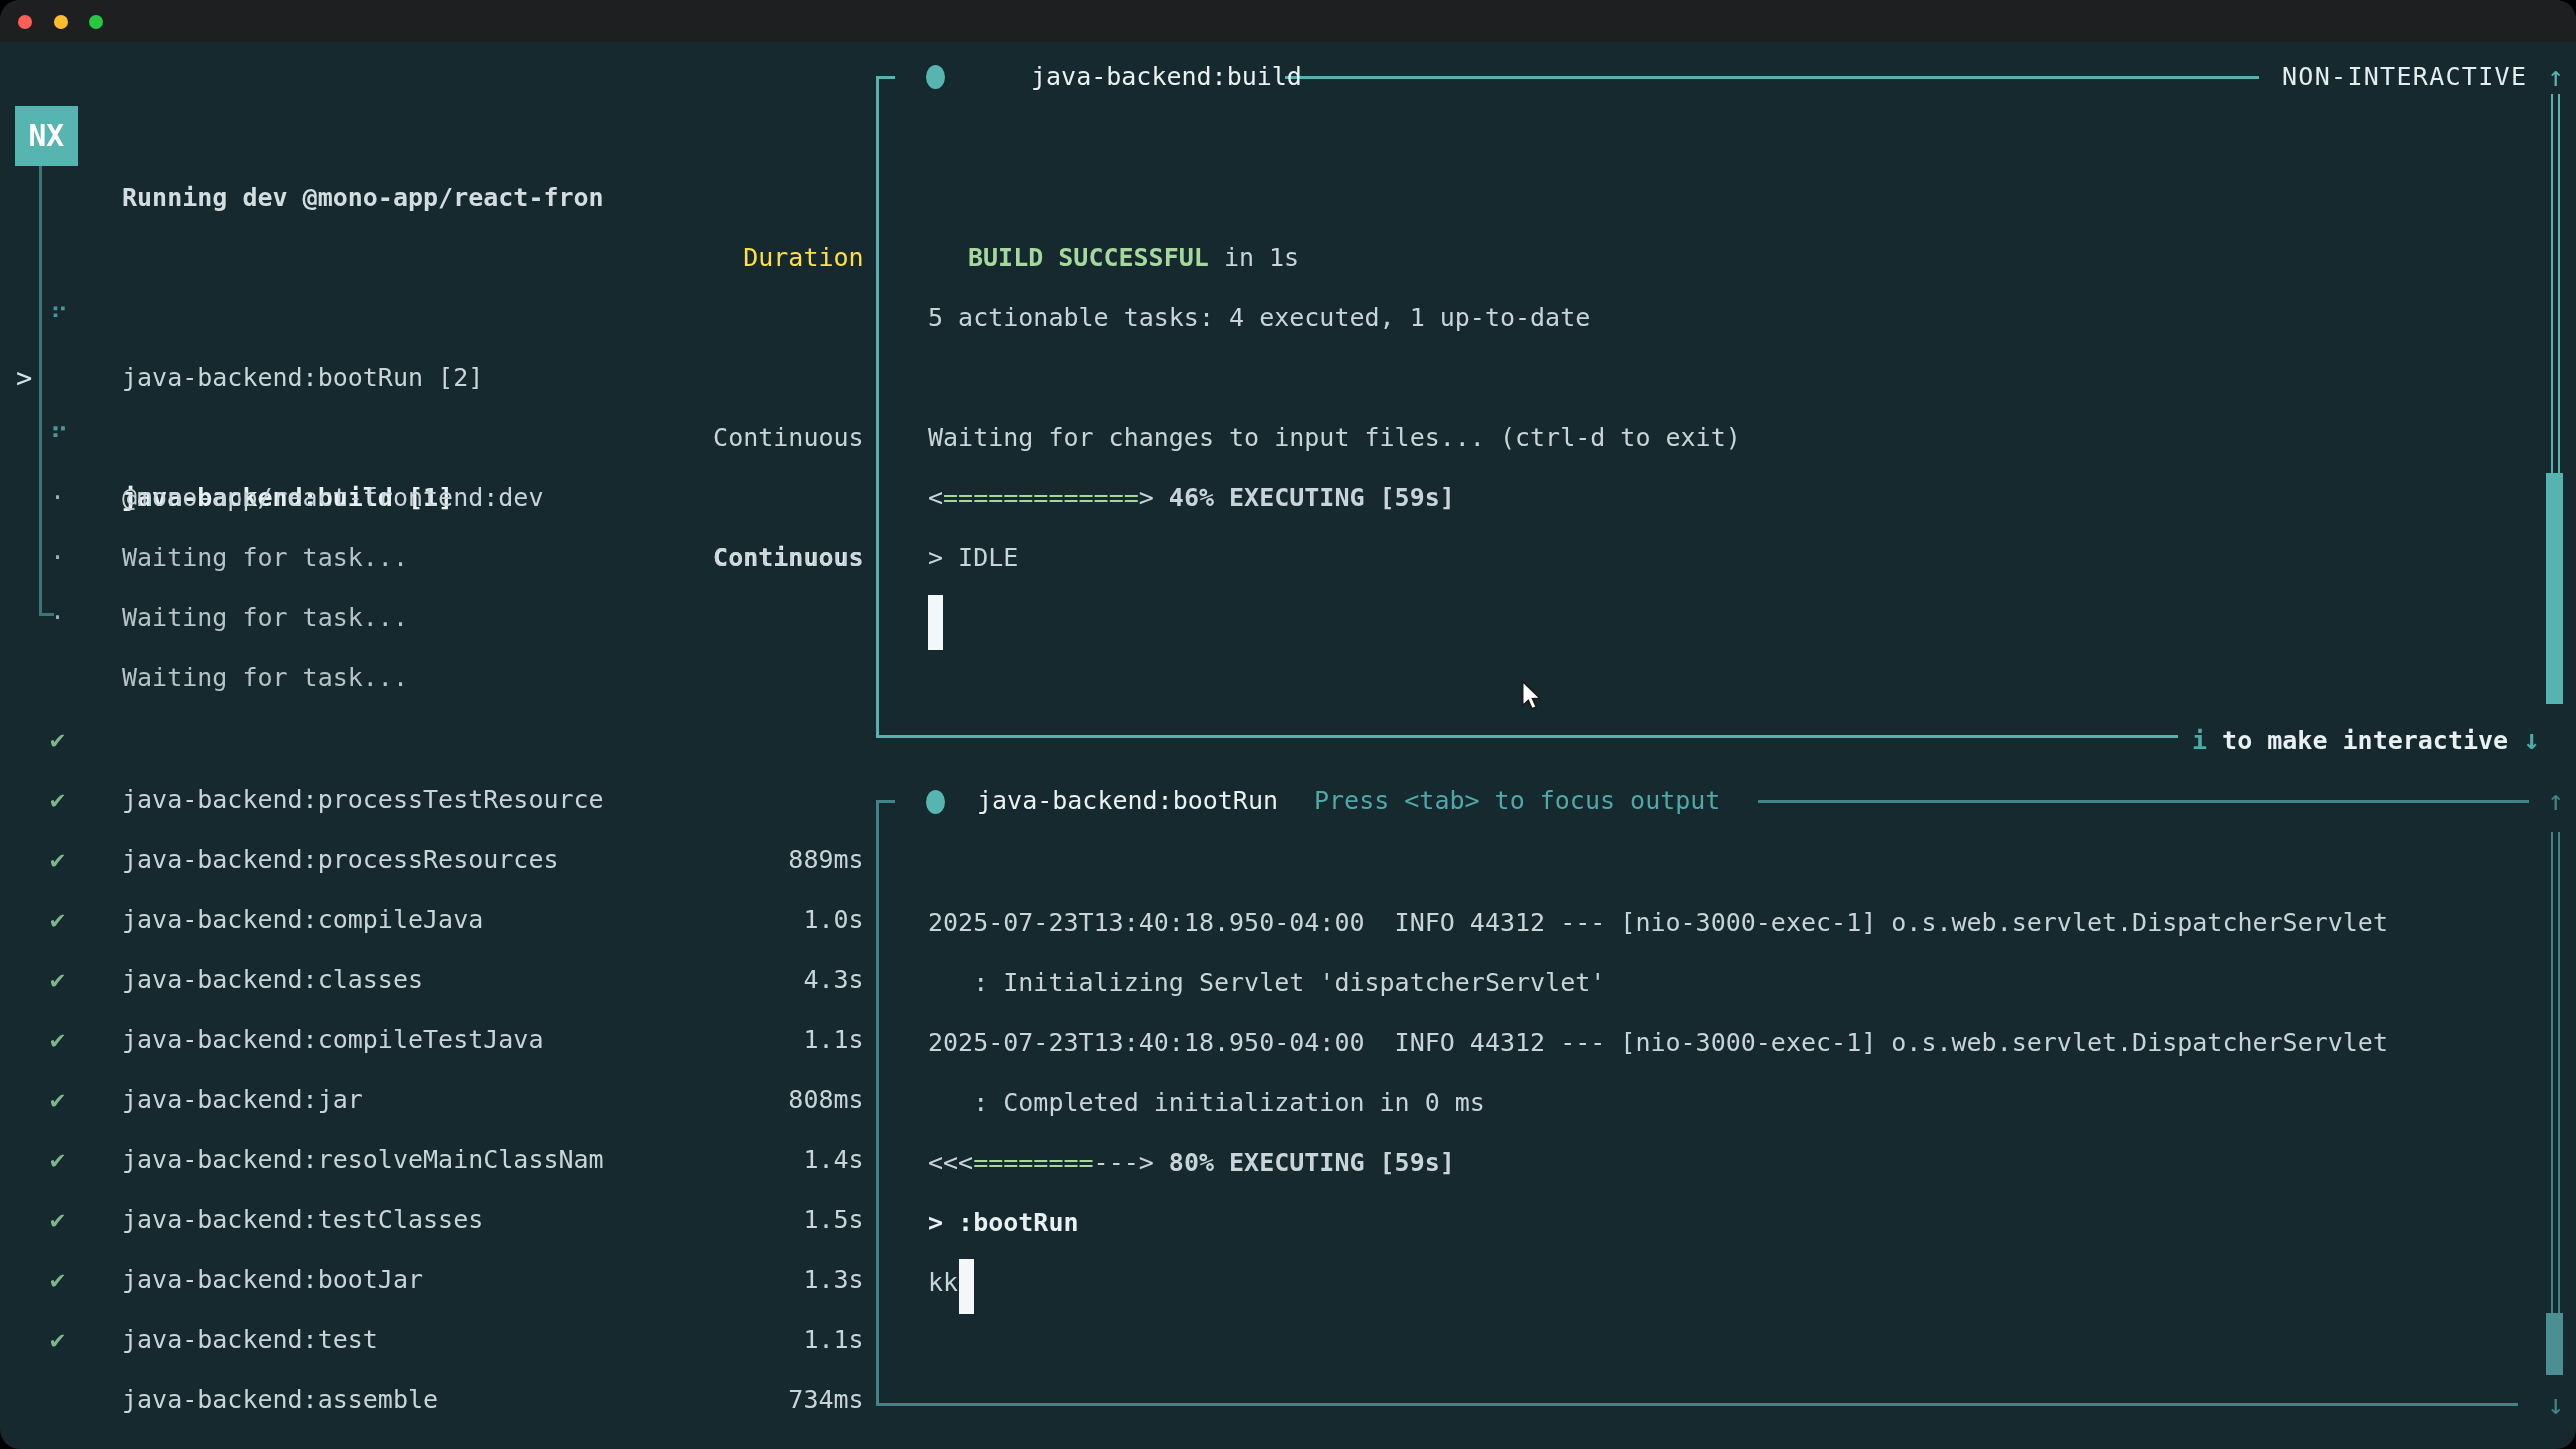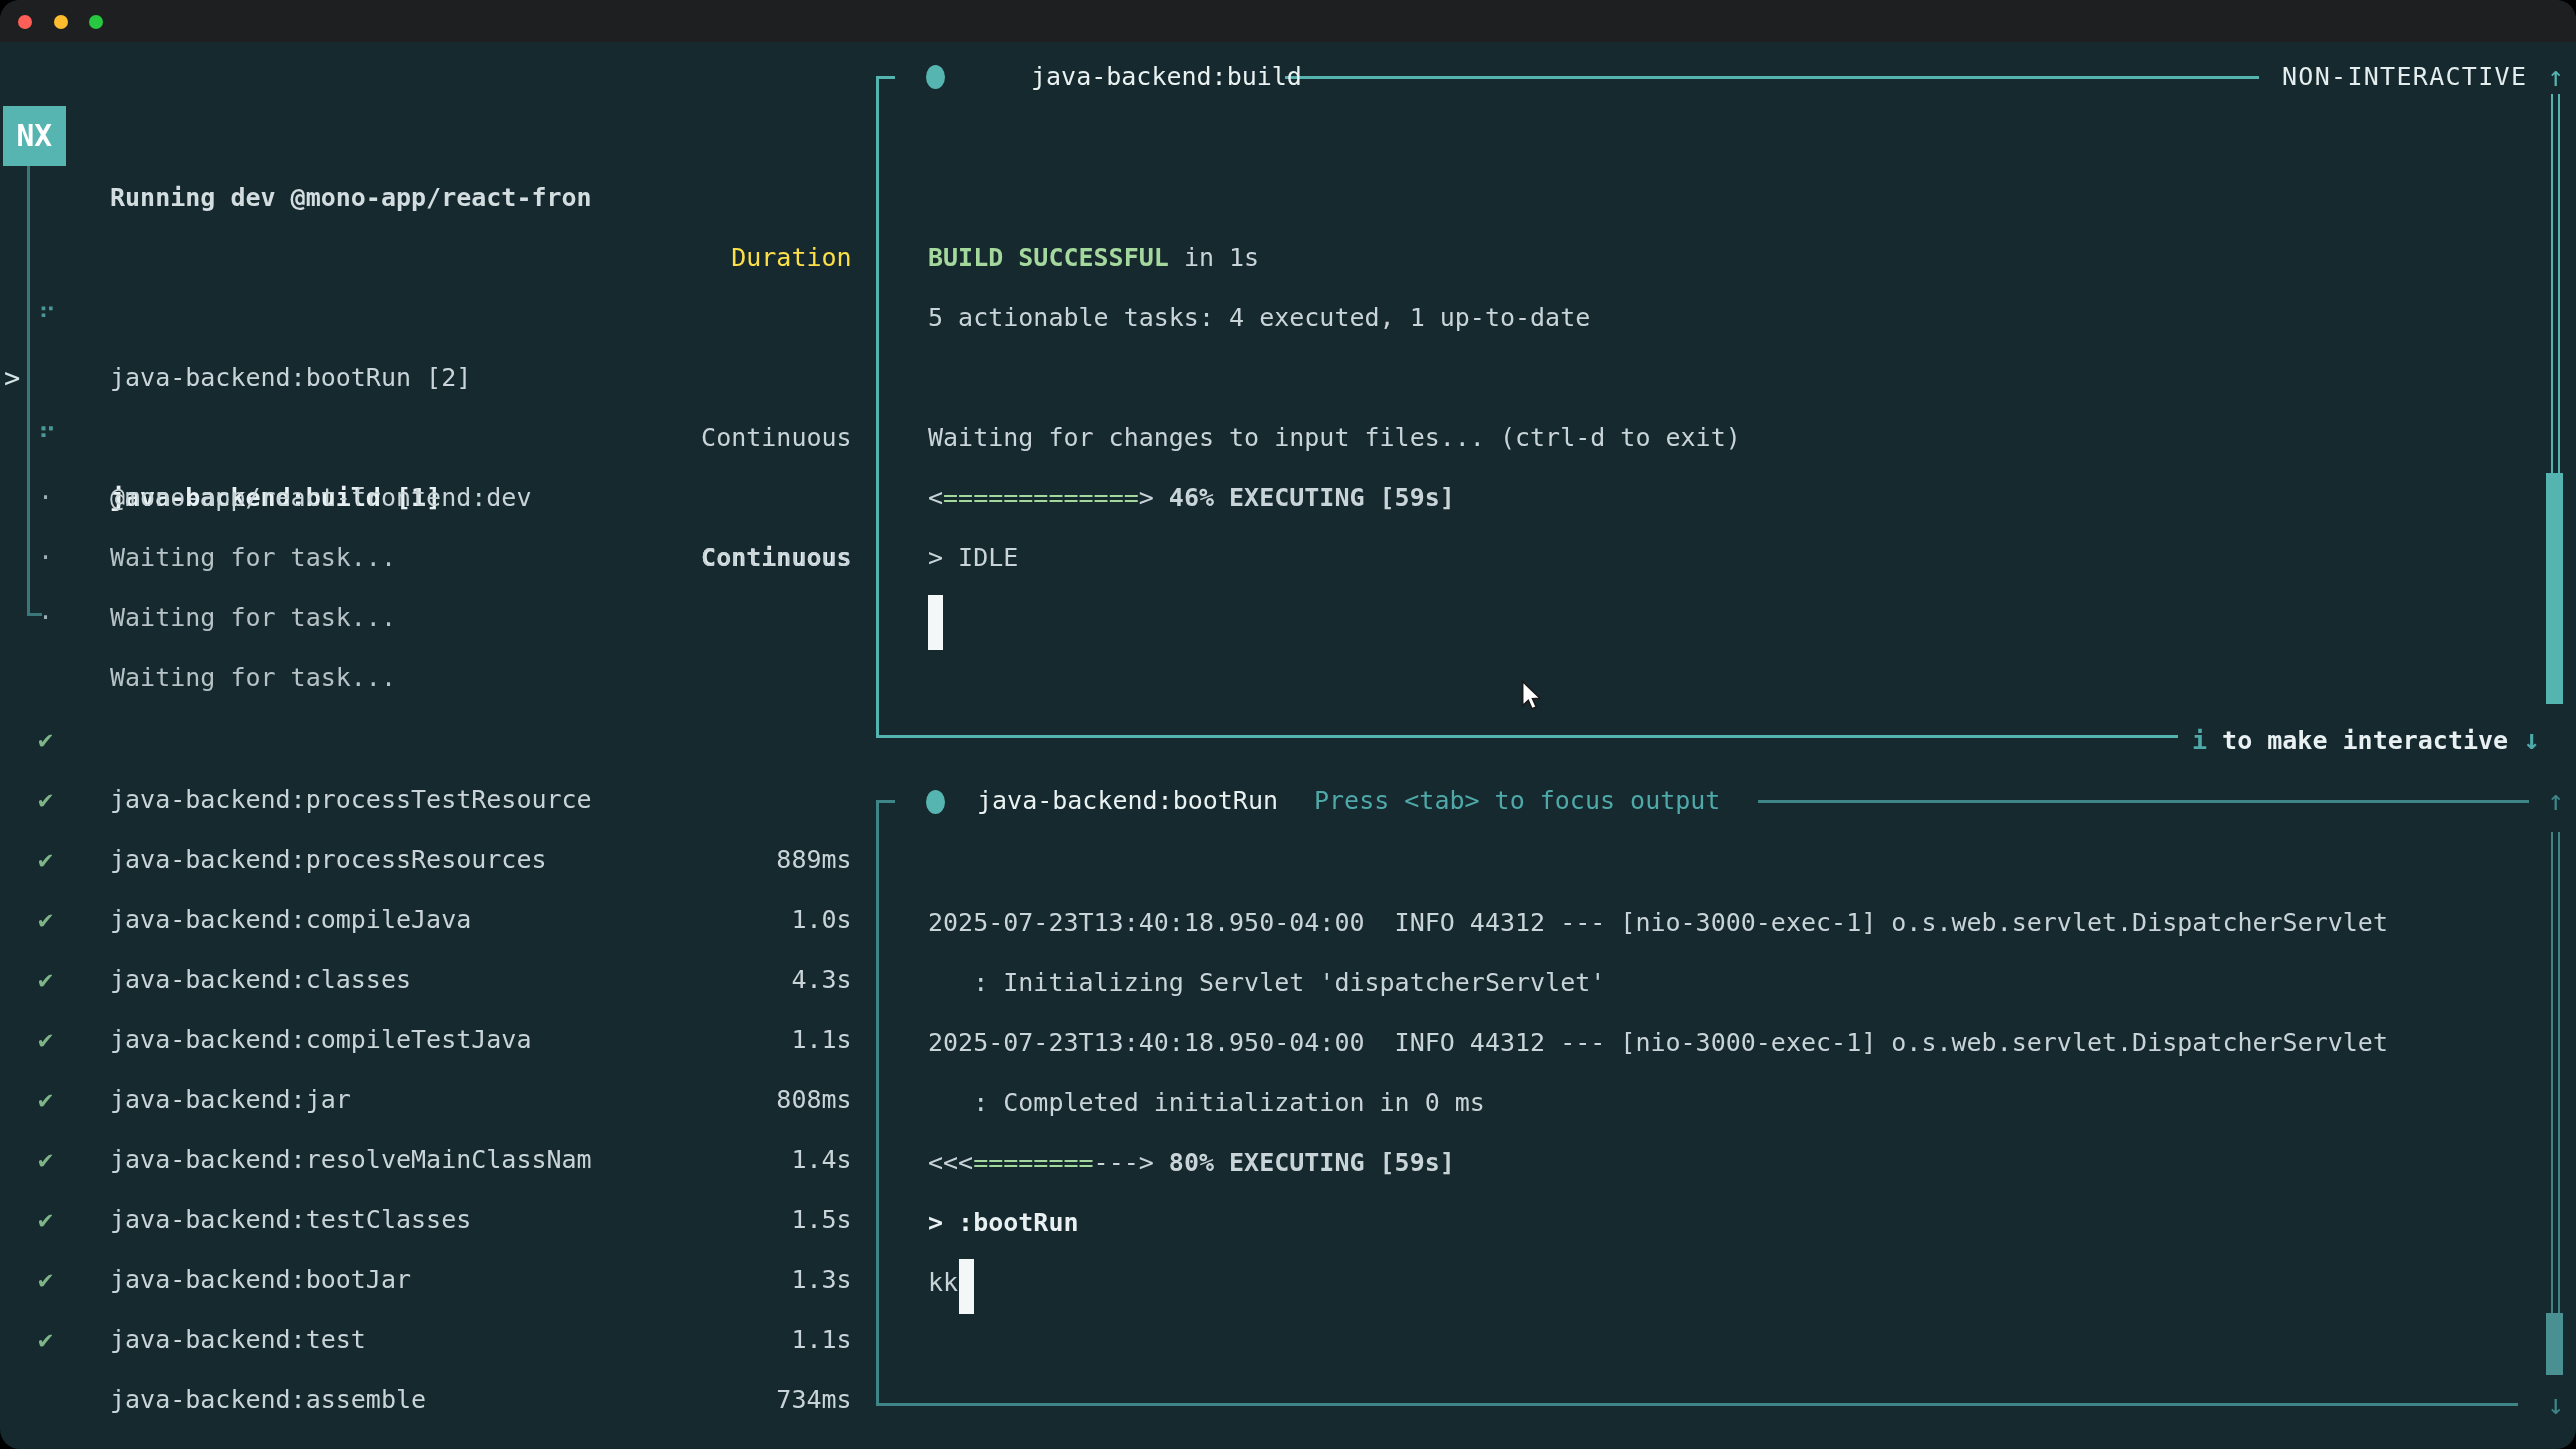--- a/index.html
+++ b/index.html
@@ -8,21 +8,21 @@
   .titlebar{position:absolute;top:0;left:0;width:100%;height:42px;background:#1D1F21;}
   .tl{position:absolute;top:14.8px;width:14px;height:14px;border-radius:50%;}
   .tl.red{left:18px;background:#FF5F57;}
   .tl.yellow{left:54px;background:#FEBC2E;}
   .tl.green{left:89px;background:#28C840;}
 
   .term{position:absolute;top:0;left:0;width:100%;height:100%;font-size:25px;color:#C9D4D8;}
   .row{height:60px;line-height:60px;white-space:pre;}
 
   
-  .sidebar{position:absolute;left:0;top:0;width:869px;height:1449px;}
+  .sidebar{position:absolute;left:12px;top:0;width:869px;height:1449px;}
   .nx-logo{position:absolute;left:2.7px;top:106px;width:63px;height:60px;background:#57B5B1;
            color:#FFFFFF;font-weight:bold;font-size:29.5px;text-align:center;line-height:60px;}
   .side-header{position:absolute;left:0;top:108px;width:100%;}
   .side-header .name{font-weight:bold;color:#D3DDE0;}
   .side-header .right{color:#fde047;}
   .srow{position:relative;height:60px;line-height:60px;white-space:pre;}
   .srow .icon{position:absolute;left:38px;}
   .srow .name{position:absolute;left:110px;}
   .srow .right{position:absolute;right:17.4px;}
   .icon.spinner{color:#4A9598;}
@@ -40,21 +40,21 @@
   .teal{color:#4FA9A9;}
 
   
   .bline{position:absolute;background:#55B4B0;}
   .bline.dim{background:#3F8588;}
   .pane-title{position:absolute;height:60px;line-height:60px;white-space:pre;color:#E9F1F1;}
   .dot{position:absolute;width:19px;height:24px;border-radius:50%;background:#57B5B1;}
   .badge{position:absolute;left:2282px;top:47px;height:60px;line-height:60px;
          color:#E4EDED;letter-spacing:1.3px;}
   .content{position:absolute;left:928px;}
-  .green-b{color:#A5D89C;font-weight:bold;}
+  .green-b{color:#A5D89C;font-weight:bold;margin-left:40px;}
   .green{color:#A5D89C;}
   .bold{font-weight:bold;}
   .white{color:#E8F0F2;}
   .cursor{position:absolute;width:14.8px;height:55px;background:#F4F7F7;}
 
   
   .sb-arrow{position:absolute;width:60px;height:60px;line-height:60px;text-align:center;font-size:28px;}
   .sb-track{position:absolute;width:9.4px;box-sizing:border-box;
             border-left:2px solid #55B4B0;border-right:2px solid #55B4B0;}
   .sb-track.dim{border-color:#3F8588;}

